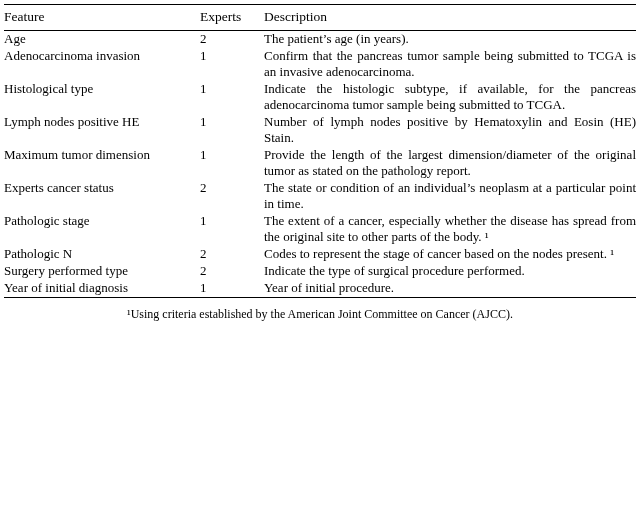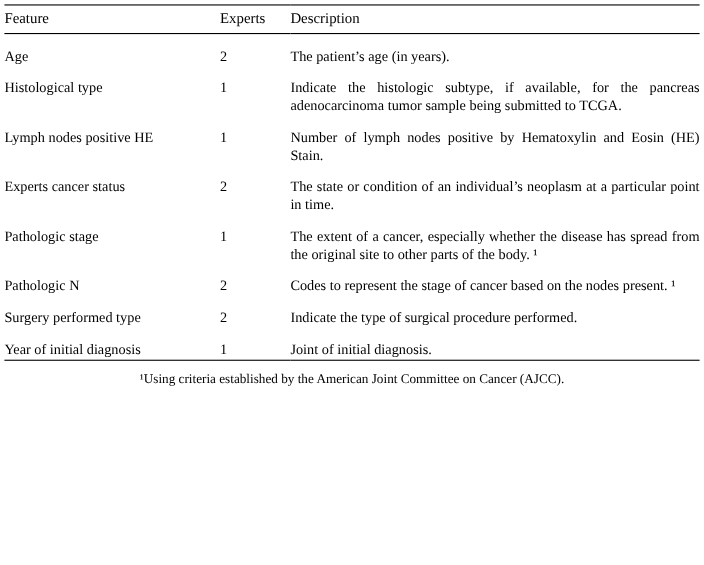--- a/index.html
+++ b/index.html
@@ -29,21 +29,21 @@
   table.feature-table th {
     text-align: left;
     font-weight: normal;
     font-size: 13.5px;
     padding: 4px 0 5px 0;
     border-bottom: 1px solid #000000;
     vertical-align: top;
   }
   table.feature-table td {
     vertical-align: top;
-    padding: 12px 0 1px 0;
+    padding: 0 0 1px 0;
     font-family: Liberation Serif, serif;
   }
   td.cell-feature {
     padding-right: 8px;
     white-space: nowrap;
   }
   td.cell-experts {
     padding-left: 2px;
   }
   td.cell-description {
@@ -74,28 +74,38 @@
         <th>Description</th>
       </tr>
     </thead>
     <tbody>
       <tr>
         <td class="cell-feature">Age</td>
         <td class="cell-experts">2</td>
         <td class="cell-description">The patient’s age (in years).</td>
       </tr>
       <tr>
+        <td class="cell-feature">Adenocarcinoma invasion</td>
+        <td class="cell-experts">1</td>
+        <td class="cell-description">Confirm that the pancreas tumor sample being submitted to TCGA is an invasive adenocarcinoma.</td>
+      </tr>
+      <tr>
         <td class="cell-feature">Histological type</td>
         <td class="cell-experts">1</td>
         <td class="cell-description">Indicate the histologic subtype, if available, for the pancreas adenocarcinoma tumor sample being submitted to TCGA.</td>
       </tr>
       <tr>
         <td class="cell-feature">Lymph nodes positive HE</td>
         <td class="cell-experts">1</td>
         <td class="cell-description">Number of lymph nodes positive by Hematoxylin and Eosin (HE) Stain.</td>
+      </tr>
+      <tr>
+        <td class="cell-feature">Maximum tumor dimension</td>
+        <td class="cell-experts">1</td>
+        <td class="cell-description">Provide the length of the largest dimension/diameter of the original tumor as stated on the pathology report.</td>
       </tr>
       <tr>
         <td class="cell-feature">Experts cancer status</td>
         <td class="cell-experts">2</td>
         <td class="cell-description">The state or condition of an individual’s neoplasm at a particular point in time.</td>
       </tr>
       <tr>
         <td class="cell-feature">Pathologic stage</td>
         <td class="cell-experts">1</td>
         <td class="cell-description">The extent of a cancer, especially whether the disease has spread from the original site to other parts of the body. ¹</td>
@@ -106,18 +116,18 @@
         <td class="cell-description">Codes to represent the stage of cancer based on the nodes present. ¹</td>
       </tr>
       <tr>
         <td class="cell-feature">Surgery performed type</td>
         <td class="cell-experts">2</td>
         <td class="cell-description">Indicate the type of surgical procedure performed.</td>
       </tr>
       <tr>
         <td class="cell-feature">Year of initial diagnosis</td>
         <td class="cell-experts">1</td>
-        <td class="cell-description">Joint of initial diagnosis.</td>
+        <td class="cell-description">Year of initial procedure.</td>
       </tr>
     </tbody>
   </table>
   <div class="footnote">¹Using criteria established by the American Joint Committee on Cancer (AJCC).</div>
 </div>
 
 </body></html>

